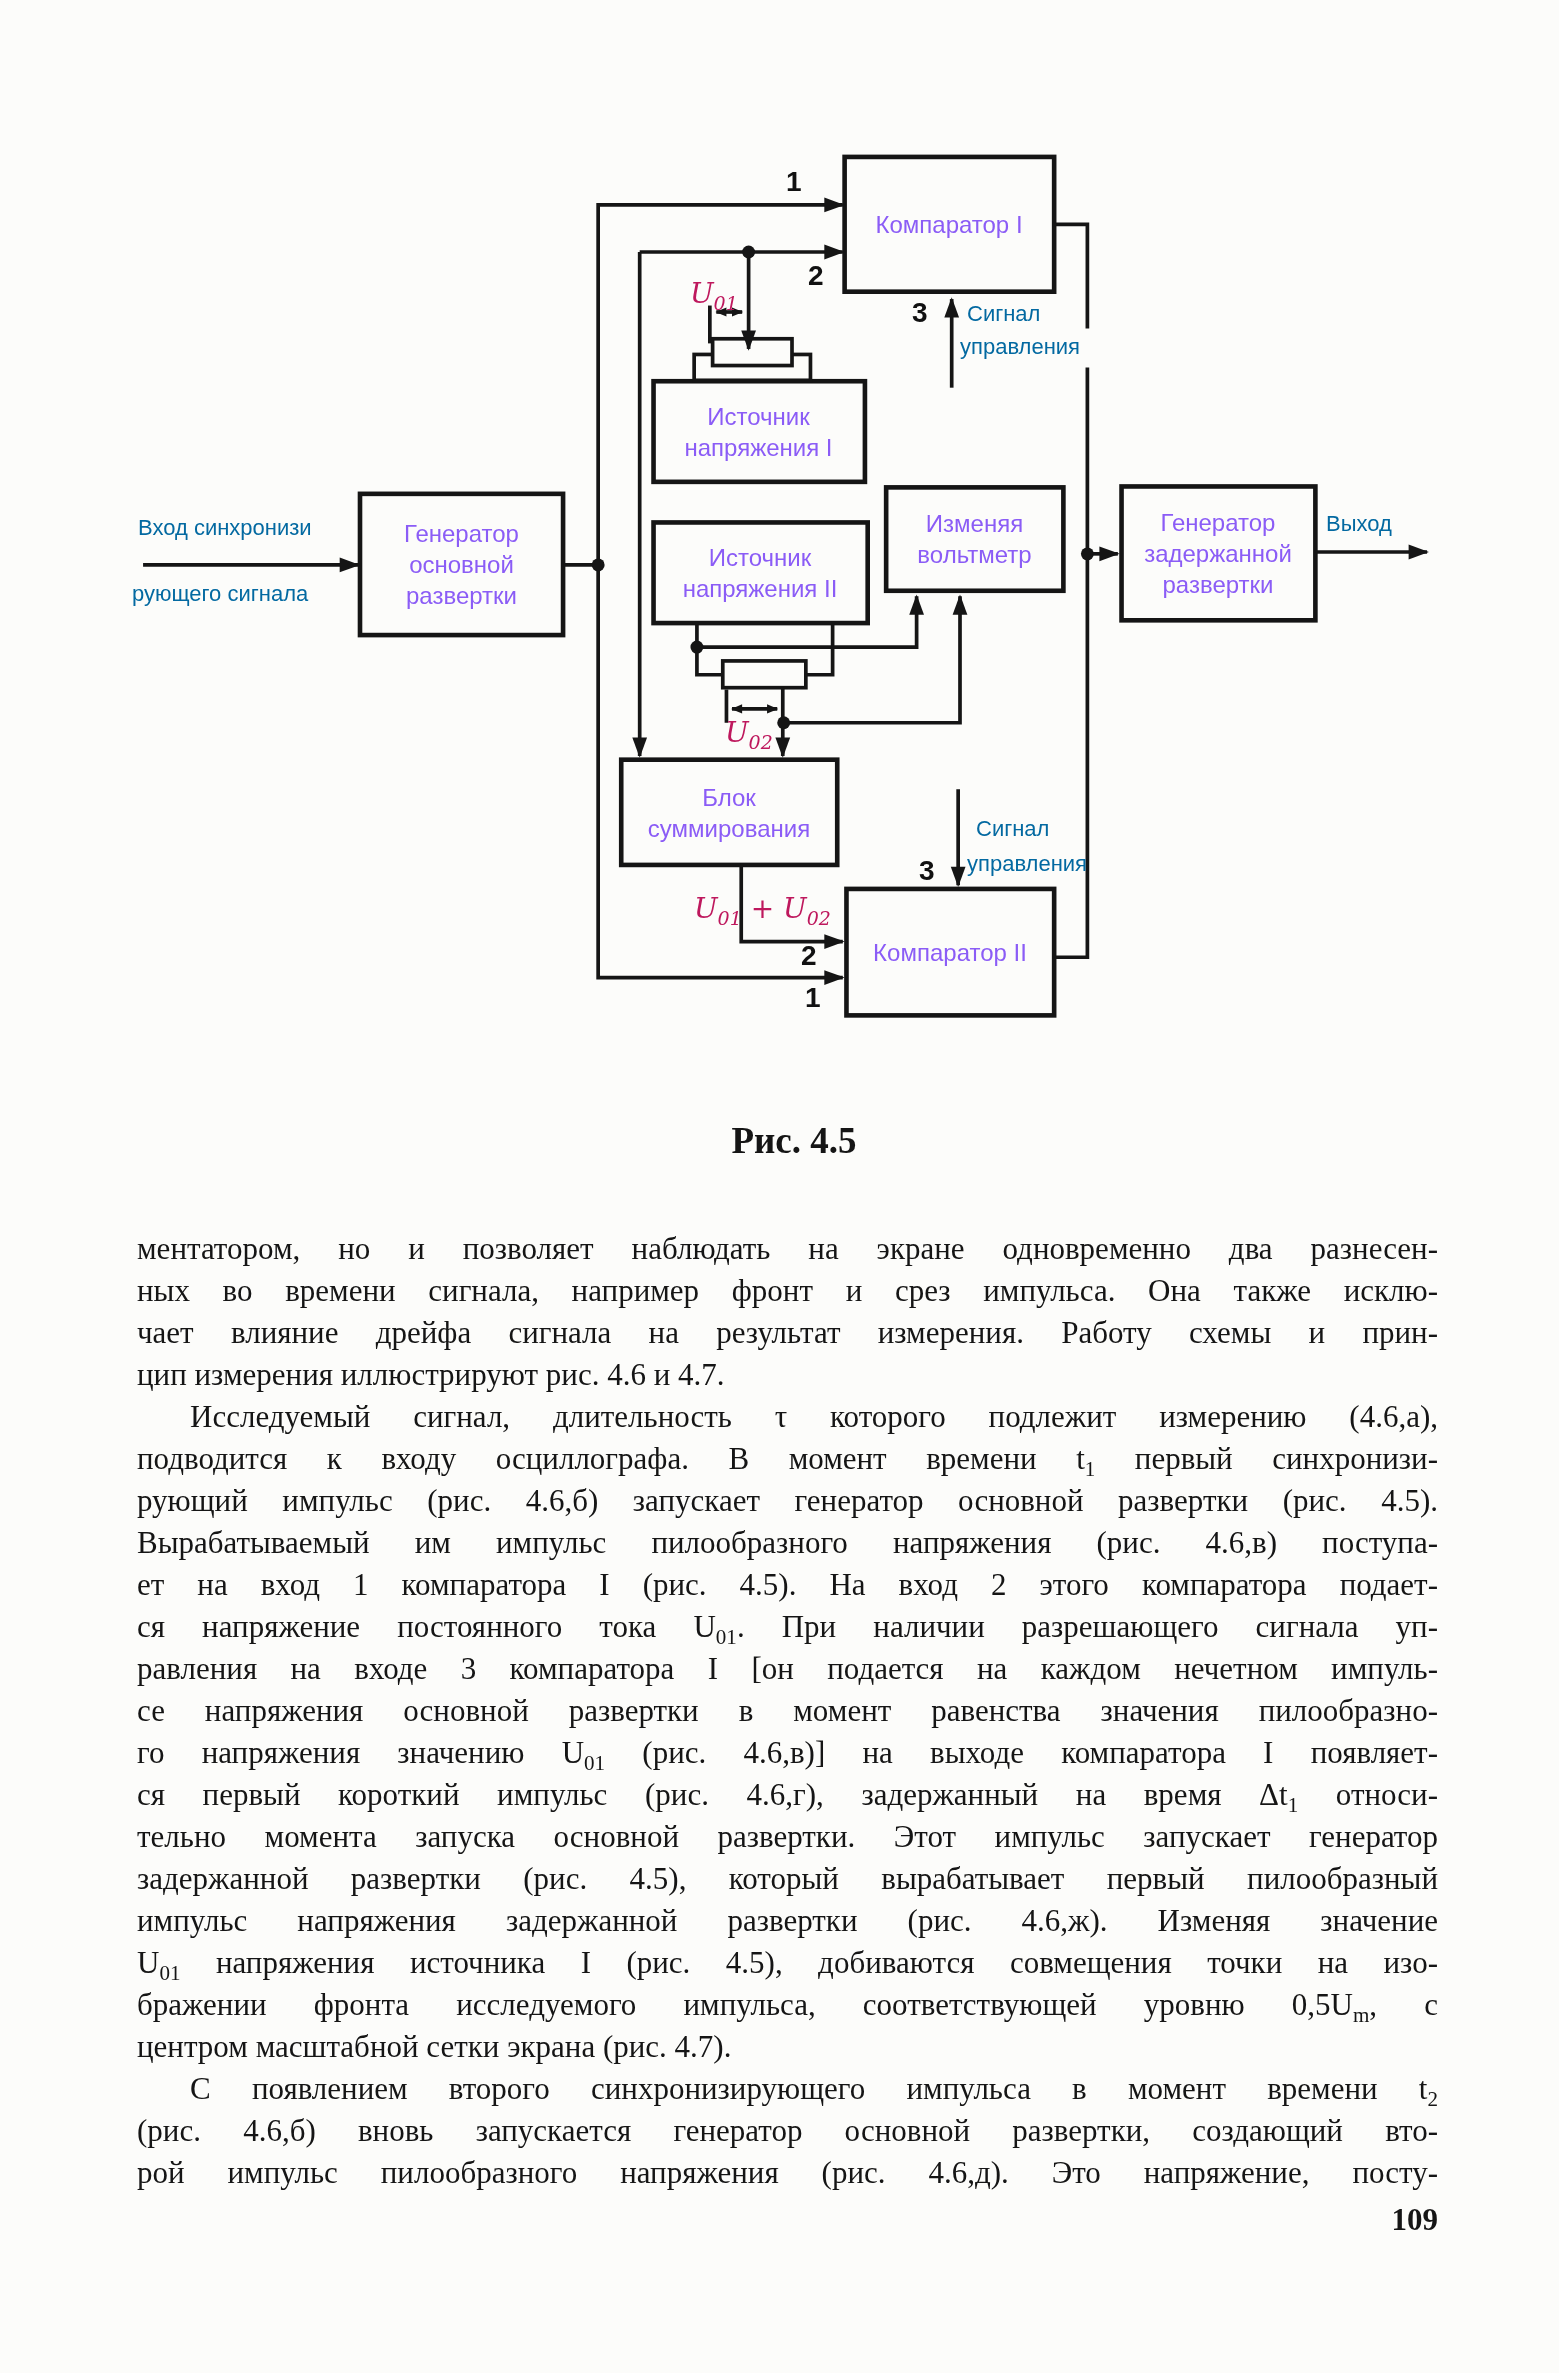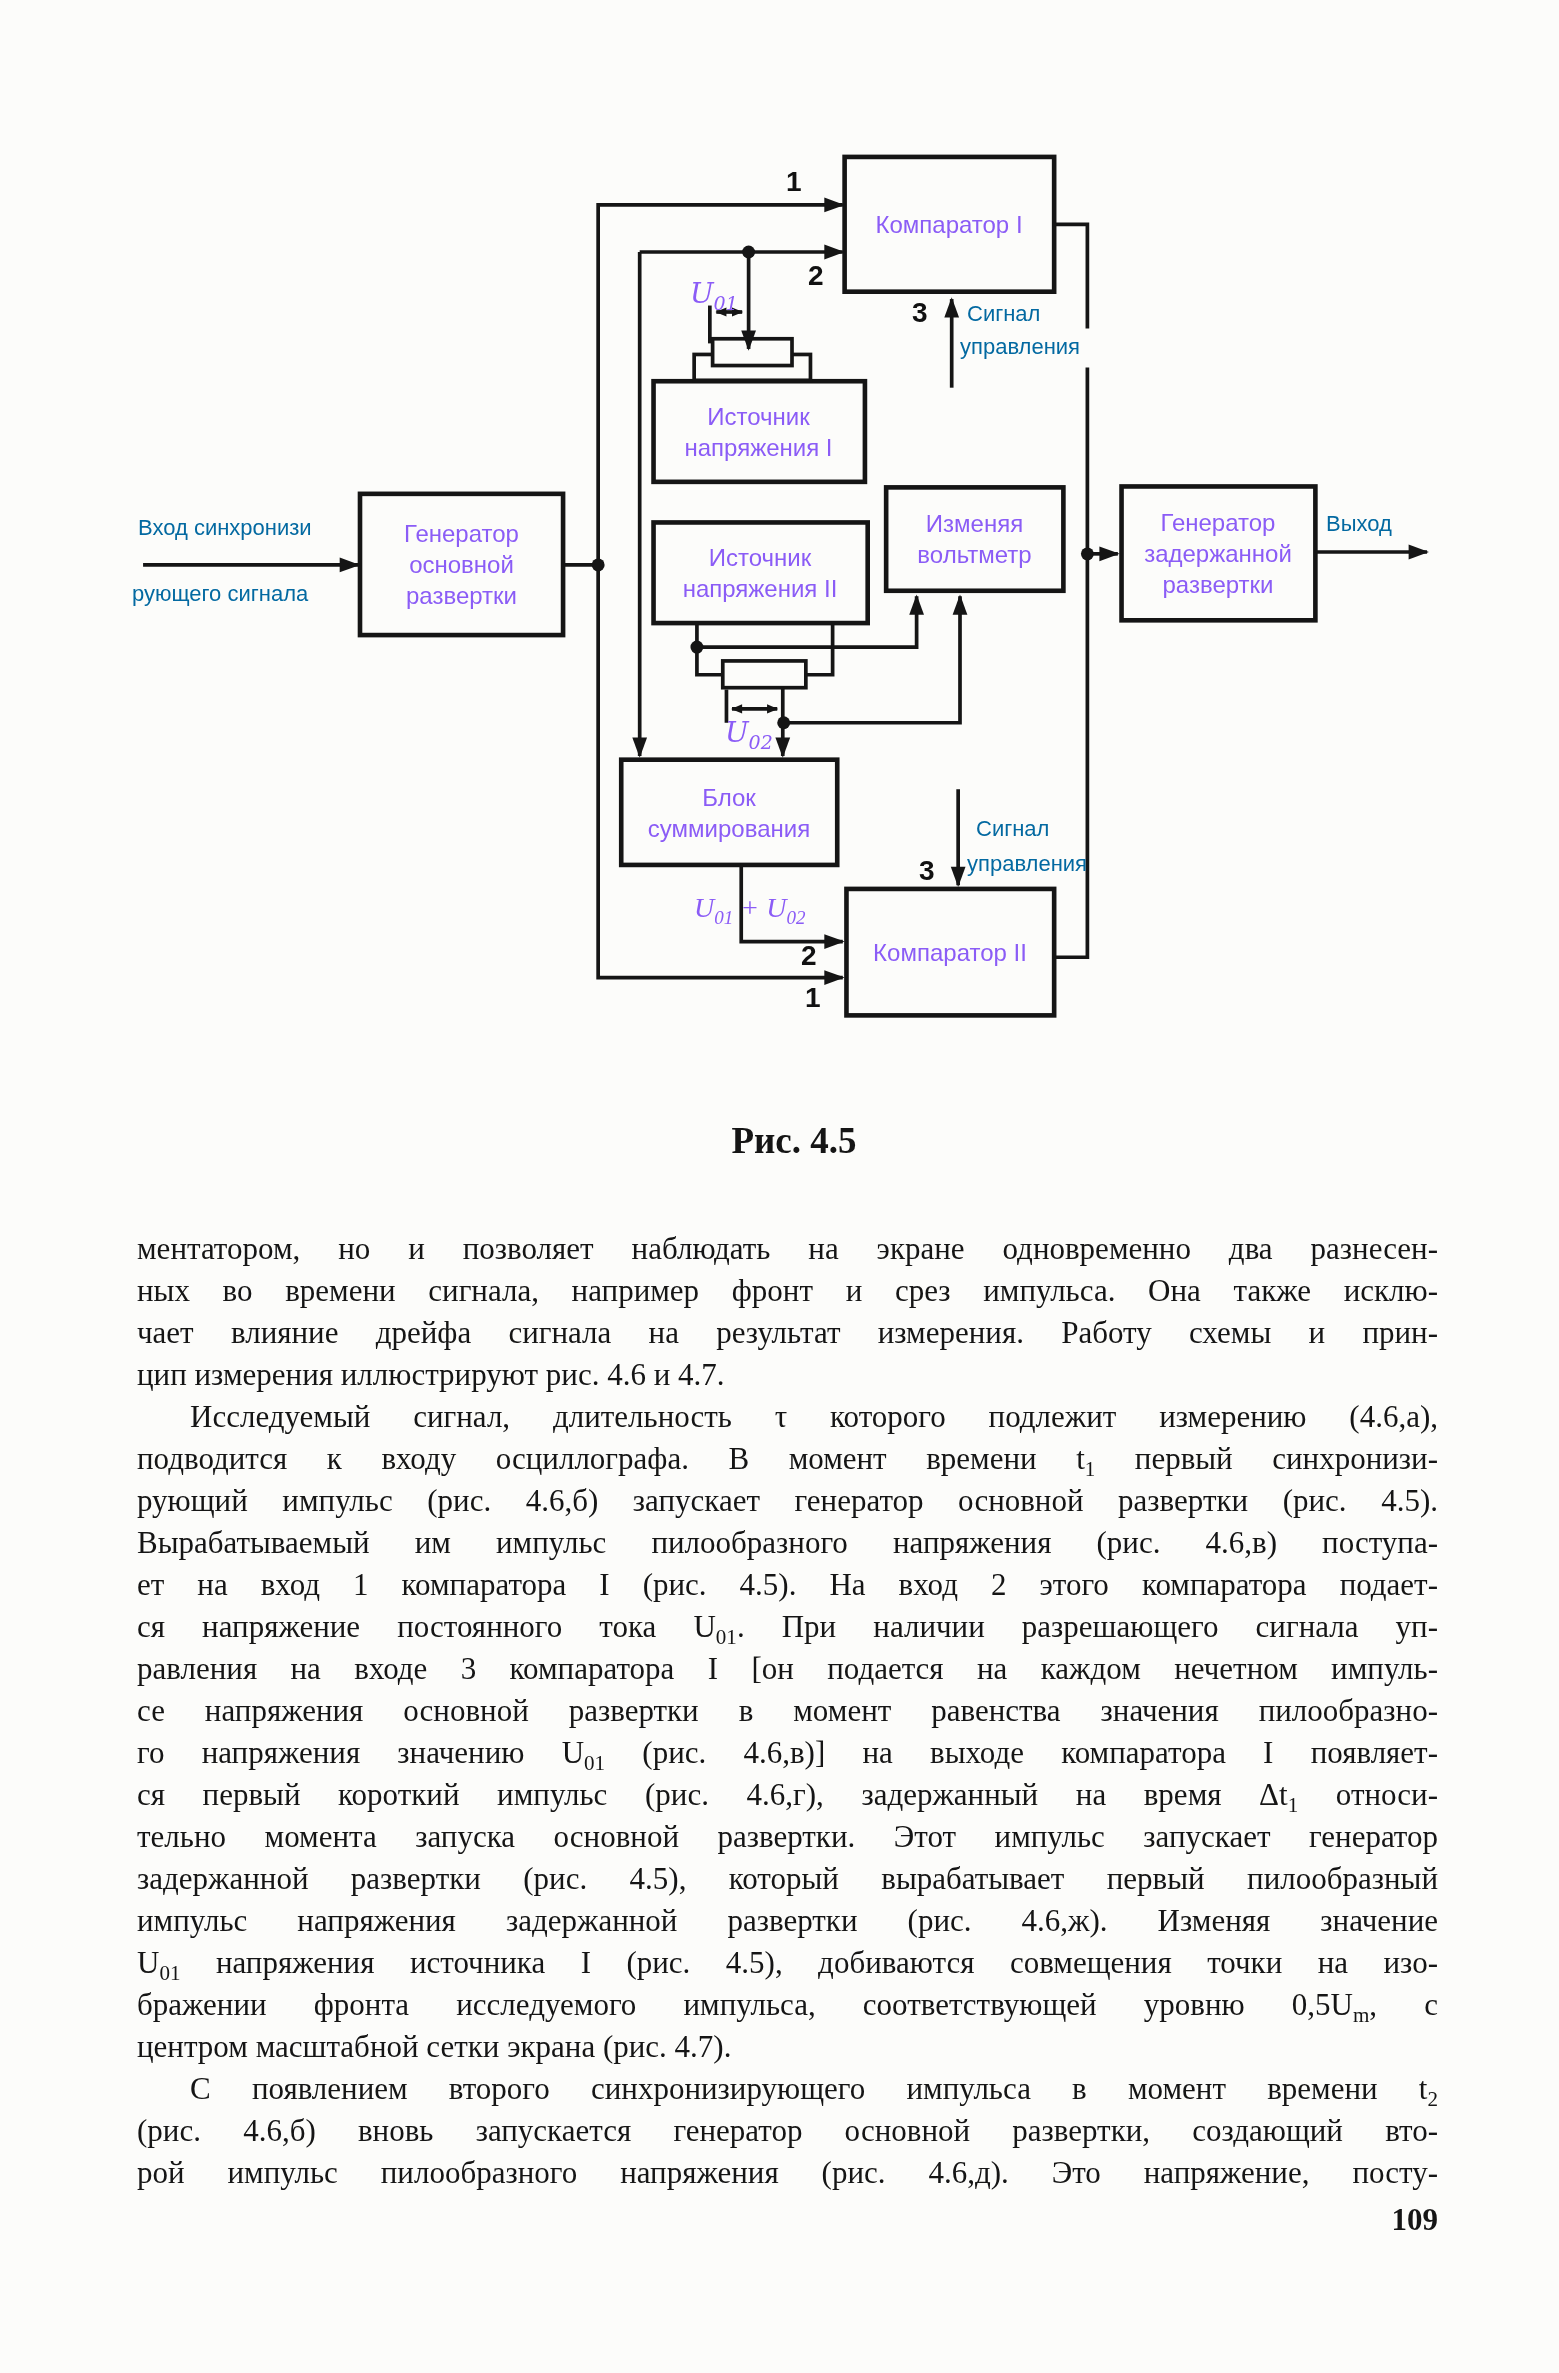--- a/index.html
+++ b/index.html
@@ -8,21 +8,21 @@
   .diagram{position:absolute;left:0;top:0;width:1560px;height:1200px;}
   .diagram svg{position:absolute;left:0;top:0;}
   .blk{position:absolute;display:flex;flex-direction:column;align-items:center;
        justify-content:center;text-align:center;
        font-family:"Liberation Sans", sans-serif;font-size:24px;line-height:31px;color:#8b5cf6;}
   .dlb{position:absolute;font-family:Liberation Sans, sans-serif;font-size:22px;
        color:#0369a1;white-space:nowrap;}
   .pin{position:absolute;font-family:"Liberation Sans", sans-serif;font-weight:bold;
        font-size:28px;color:#111;white-space:nowrap;}
   .uvar{position:absolute;font-family:"DejaVu Serif", serif;font-style:italic;
-        font-size:28px;color:#8b5cf6;white-space:nowrap;}
+        font-size:28px;color:#be185d;white-space:nowrap;}
   sub{font-size:68%;line-height:0;}
   .caption{position:absolute;left:683px;top:1119px;width:222px;text-align:center;
            font-weight:bold;font-size:37px;}
   .bodytext{position:absolute;left:137px;top:1228px;width:1301px;
             font-size:31px;line-height:42px;}
   .tl{text-align:justify;text-align-last:justify;}
   .tl.end{text-align:left;text-align-last:left;}
   .tl.ind{text-indent:53px;}
   .pagenum{position:absolute;left:137px;top:2202px;width:1301px;text-align:right;
            font-size:31px;font-weight:bold;}
@@ -148,21 +148,21 @@
 
     <div class="pin" style="left:786px;top:166px;">1</div>
     <div class="pin" style="left:808px;top:260px;">2</div>
     <div class="pin" style="left:912px;top:297px;">3</div>
     <div class="pin" style="left:919px;top:855px;">3</div>
     <div class="pin" style="left:801px;top:940px;">2</div>
     <div class="pin" style="left:805px;top:982px;">1</div>
 
     <div class="uvar" style="left:690px;top:277px;">U<sub>01</sub></div>
     <div class="uvar" style="left:725px;top:716px;">U<sub>02</sub></div>
-    <div class="uvar" style="left:694px;top:892px;font-family:Liberation Serif, serif;">U<sub>01</sub> + U<sub>02</sub></div>
+    <div class="uvar" style="left:694px;top:892px;">U<sub>01</sub> + U<sub>02</sub></div>
   </div>
 
   <div class="caption">Рис. 4.5</div>
 
   <div class="bodytext">
     <div class="tl">ментатором, но и позволяет наблюдать на экране одновременно два разнесен-</div>
     <div class="tl">ных во времени сигнала, например фронт и срез импульса. Она также исклю-</div>
     <div class="tl">чает влияние дрейфа сигнала на результат измерения. Работу схемы и прин-</div>
     <div class="tl end">цип измерения иллюстрируют рис. 4.6 и 4.7.</div>
     <div class="tl ind">Исследуемый сигнал, длительность τ которого подлежит измерению (4.6,а),</div>

